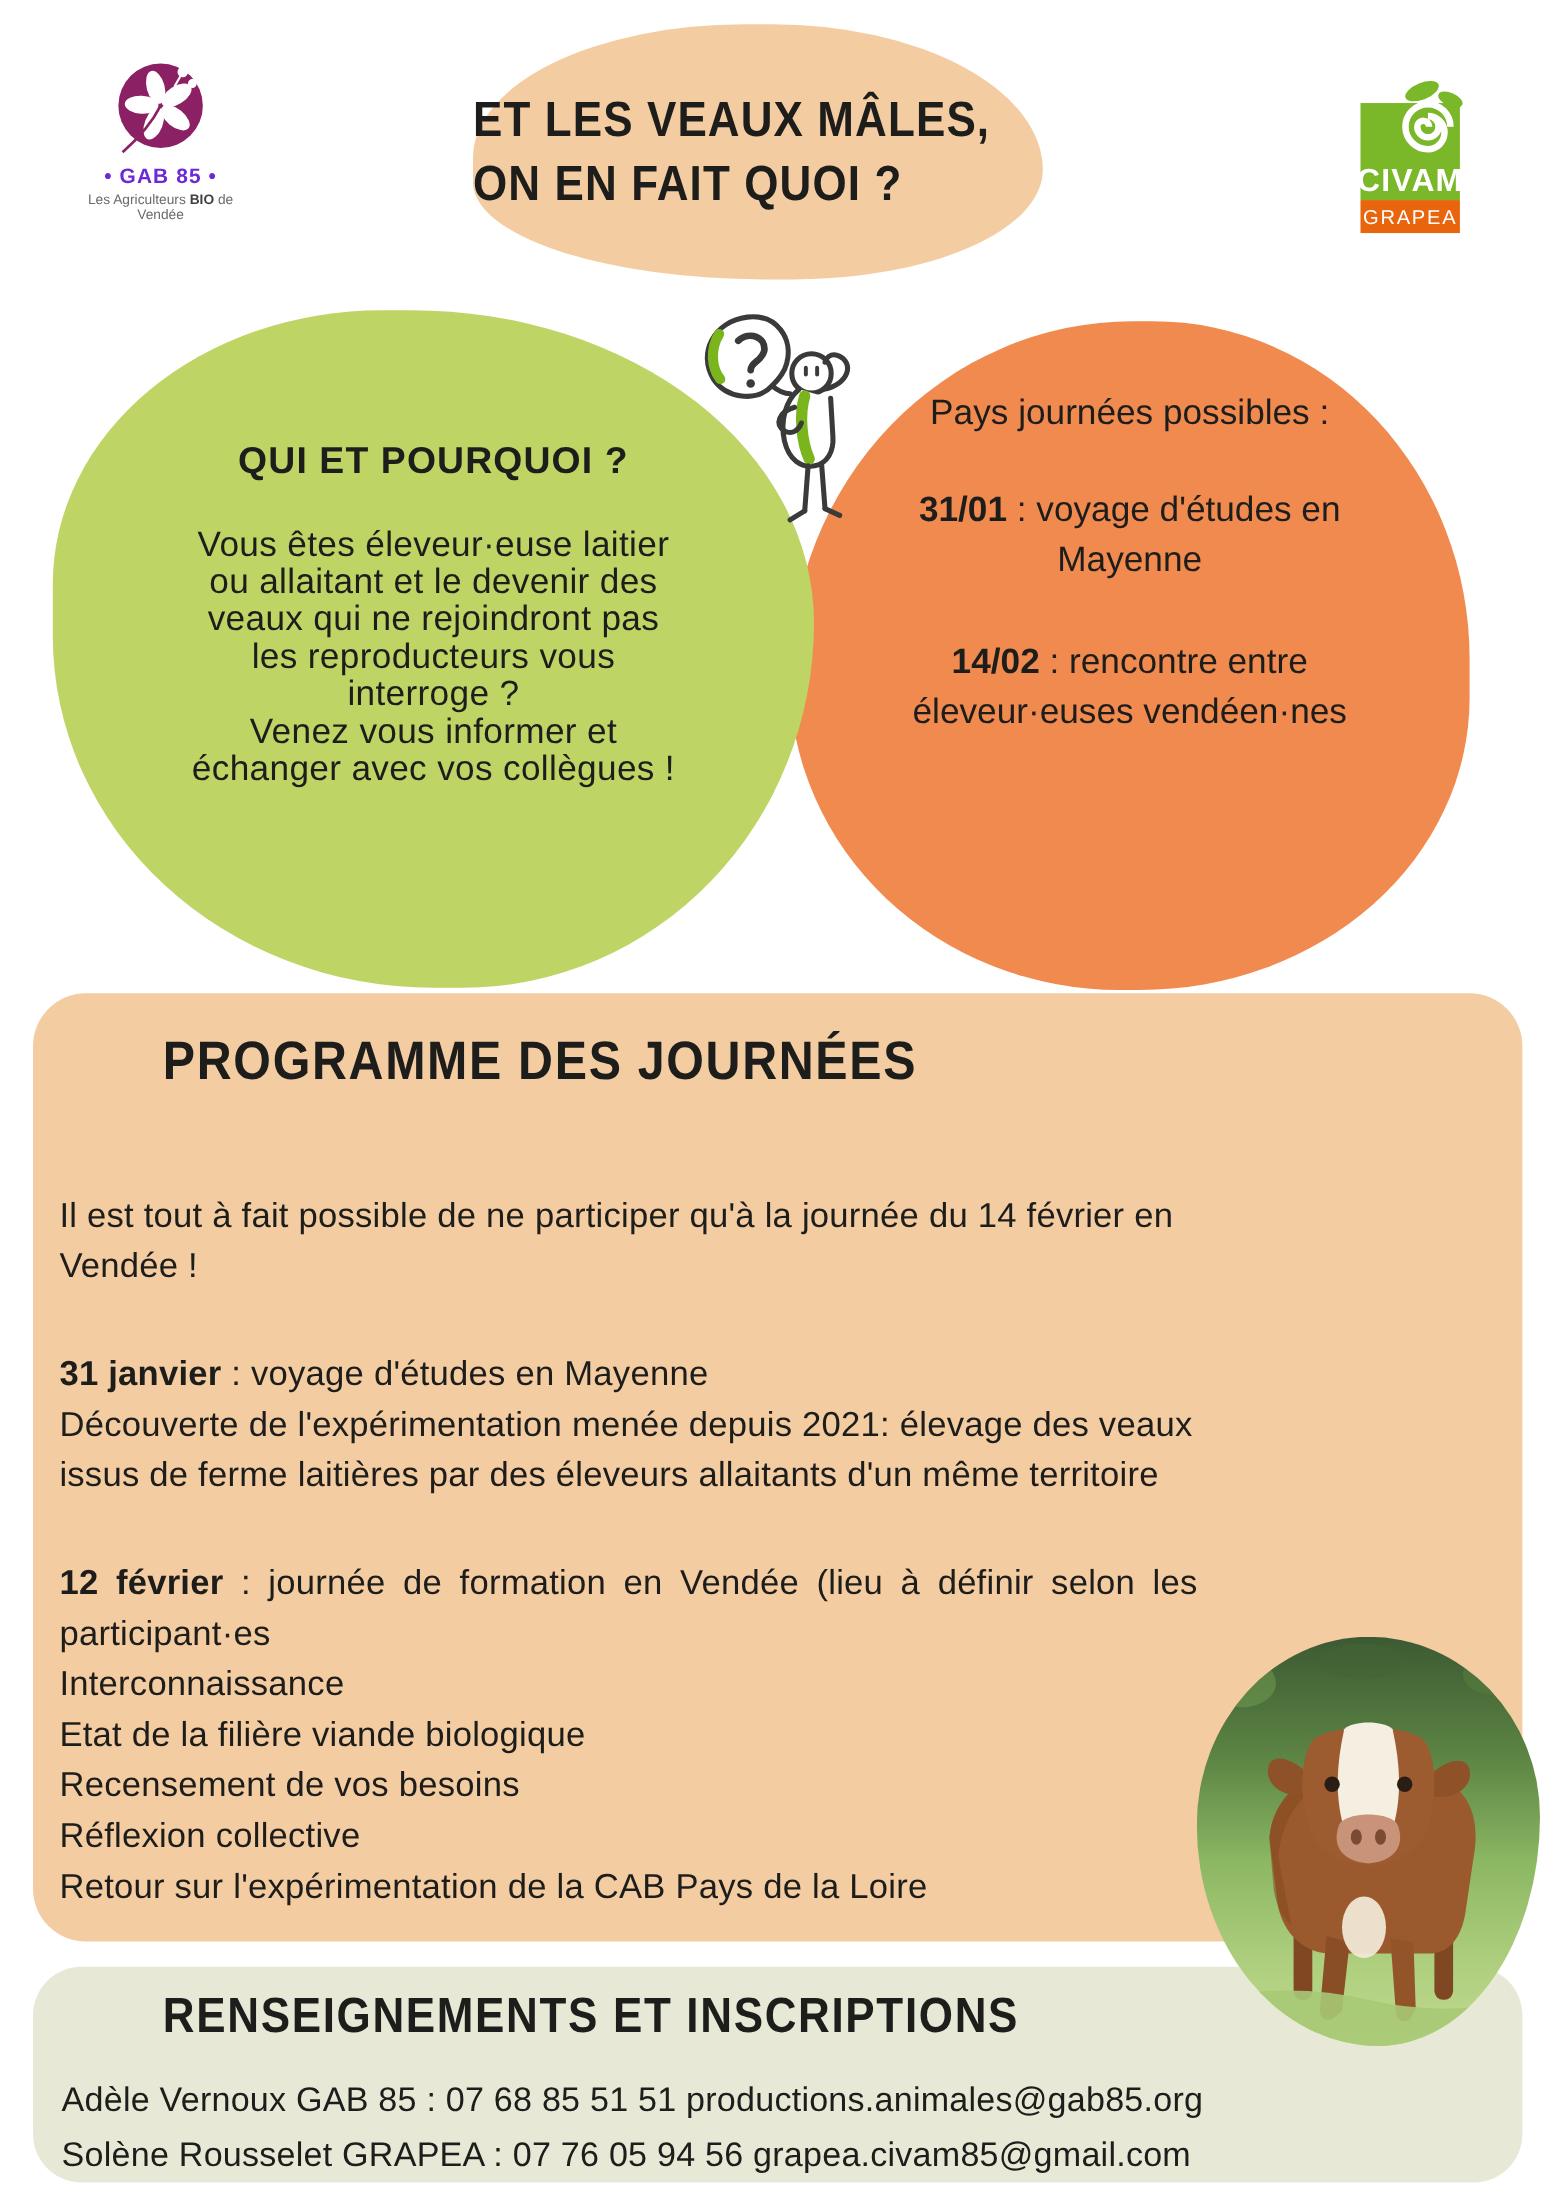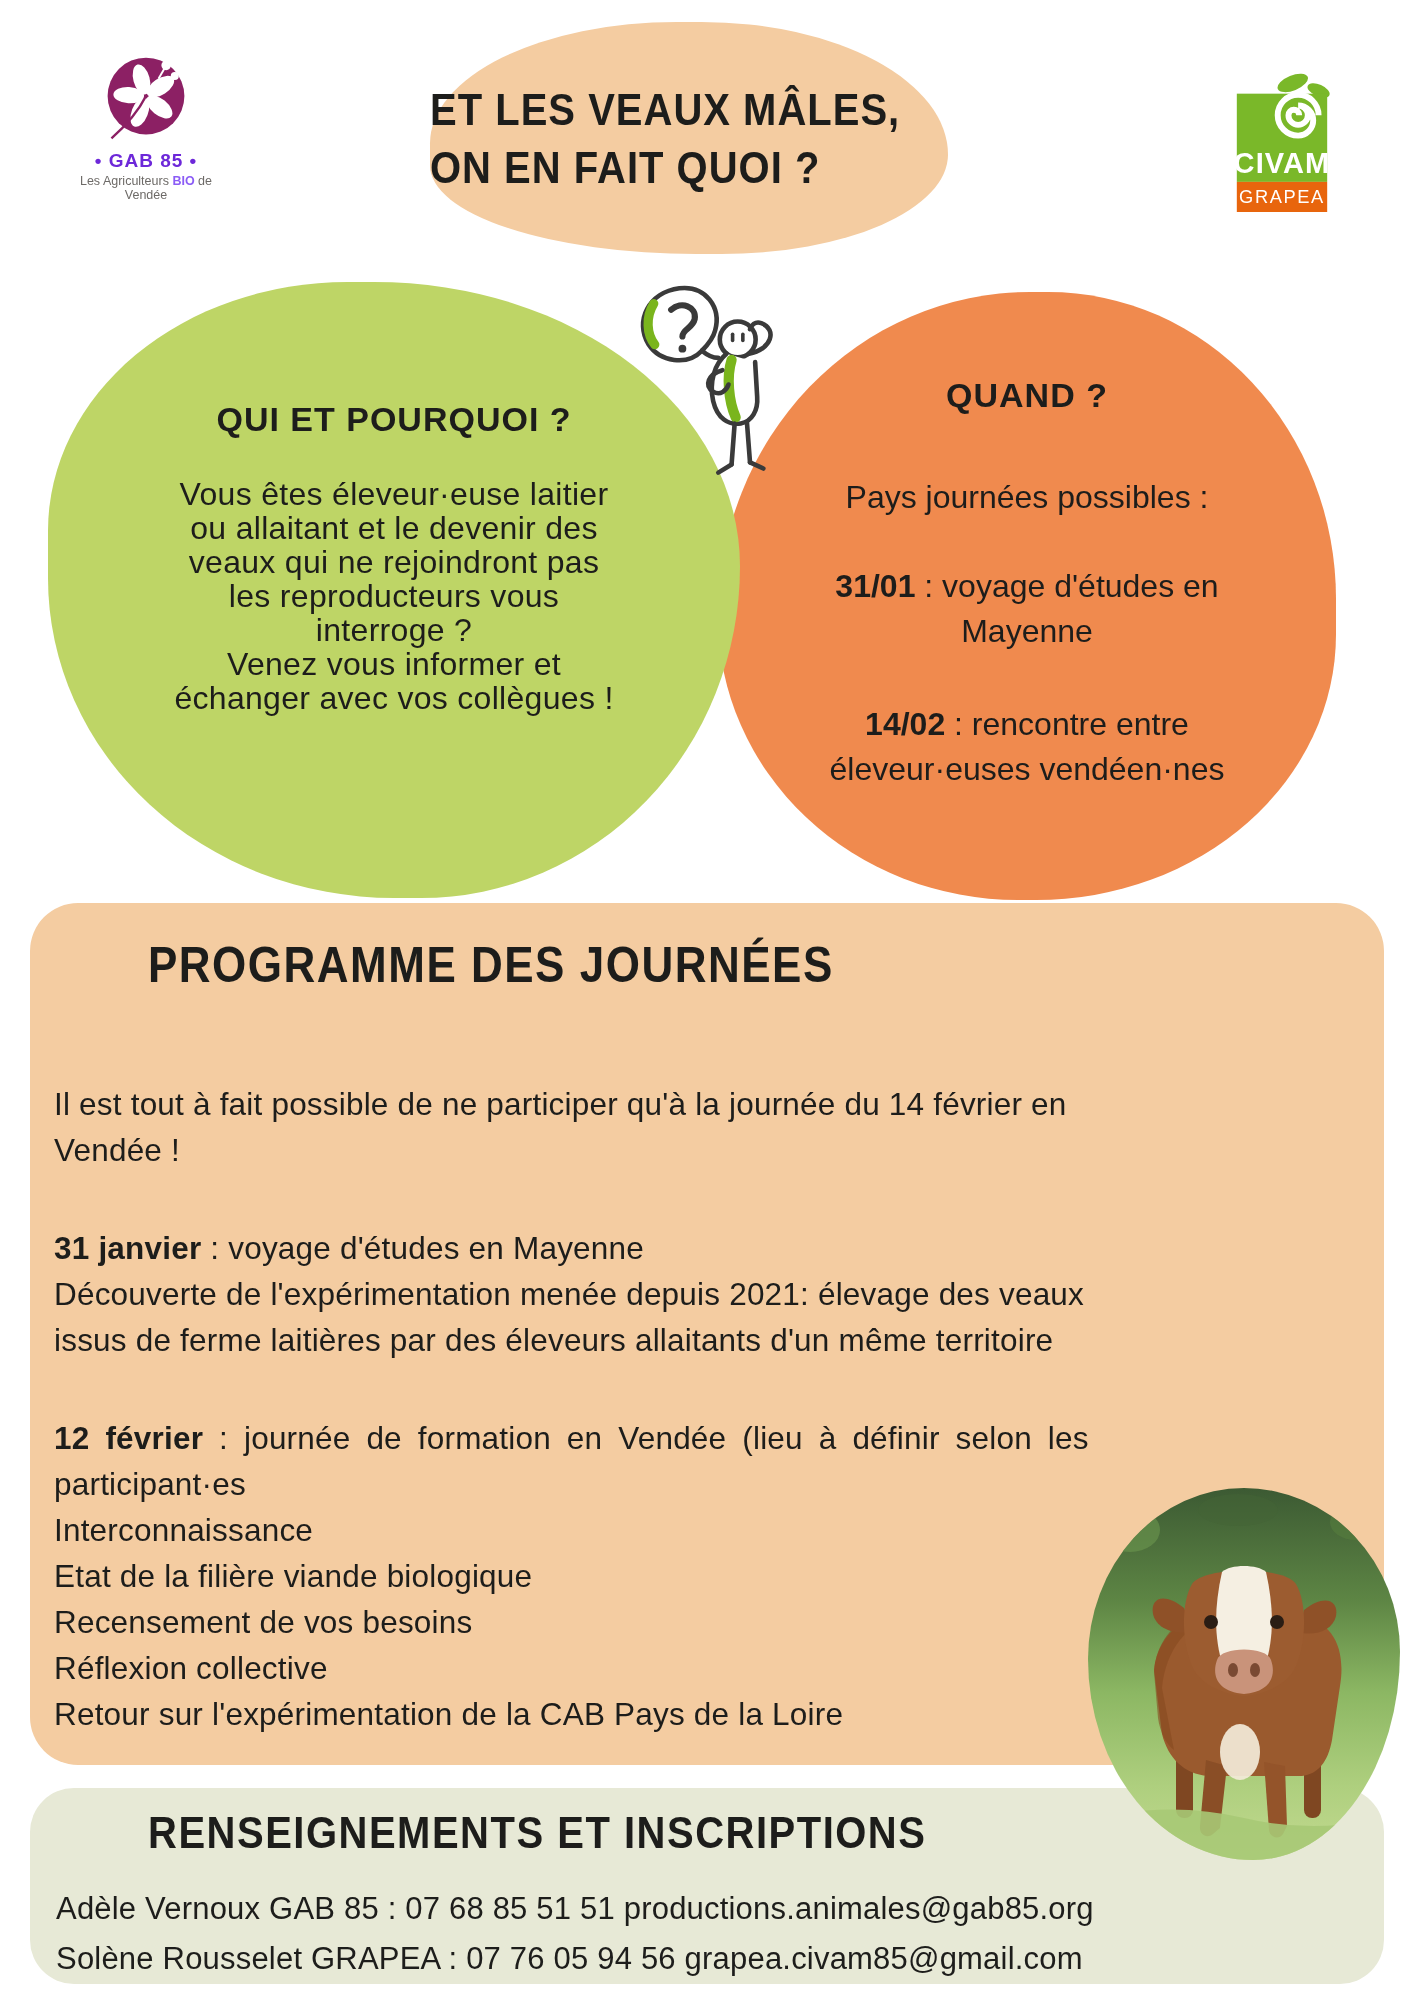--- a/index.html
+++ b/index.html
@@ -13,21 +13,21 @@
   }
   .abs{position:absolute;}
   .preline{white-space:pre-line;}
   .b{font-weight:700;}
 
   
   .gab-logo{left:58px;top:50px;width:176px;text-align:center;}
   .gab-logo svg{display:block;margin:0 auto;}
   .gab-brand{font-size:19px;font-weight:700;color:#6d28d9;letter-spacing:1px;margin-top:4px;}
   .gab-caption{font-size:12.5px;color:#6d6a67;margin-top:2px;}
-  .gab-caption .bio{color:#8b5cf6;font-weight:700;}
+  .gab-caption .bio{color:#404040;font-weight:700;}
 
   .title-blob{
     left:430px;top:22px;width:518px;height:232px;
     background:#f4cca1;
     border-radius:50% 50% 46% 54% / 55% 60% 45% 40%;
     display:flex;flex-direction:column;justify-content:center;
   }
   .title-blob .tline{
     font-size:40px;font-weight:800;letter-spacing:1px;
     transform:scaleY(1.12);line-height:1.45;
@@ -186,21 +186,20 @@
     <g stroke="#3a3a3a" stroke-width="4.5" fill="none" stroke-linecap="round">
       <path d="M112 144 L109 184"></path>
       <path d="M124 143 L127 182"></path>
       <path d="M109 184 L96 192"></path>
       <path d="M127 182 L140 188"></path>
     </g>
   </svg>
 </div>
 
 <div class="abs orange-blob">
-  <h2>QUAND ?</h2>
   <p class="when-intro">Pays journées possibles :</p>
   <p class="when-item"><span class="b">31/01</span><span> : voyage d'études en Mayenne</span></p>
   <p class="when-item"><span class="b">14/02</span><span> : rencontre entre éleveur·euses vendéen·nes</span></p>
 </div>
 
 <div class="abs program">
   <h2>PROGRAMME DES JOURNÉES</h2>
   <div class="prog-body">
     <p class="preline">Il est tout à fait possible de ne participer qu'à la journée du 14 février en
 Vendée !</p>

